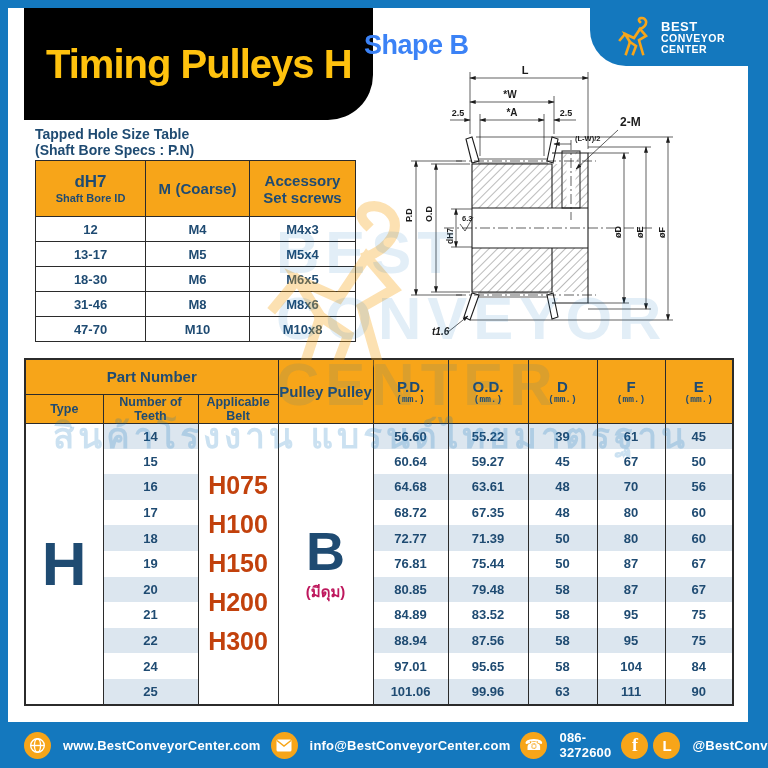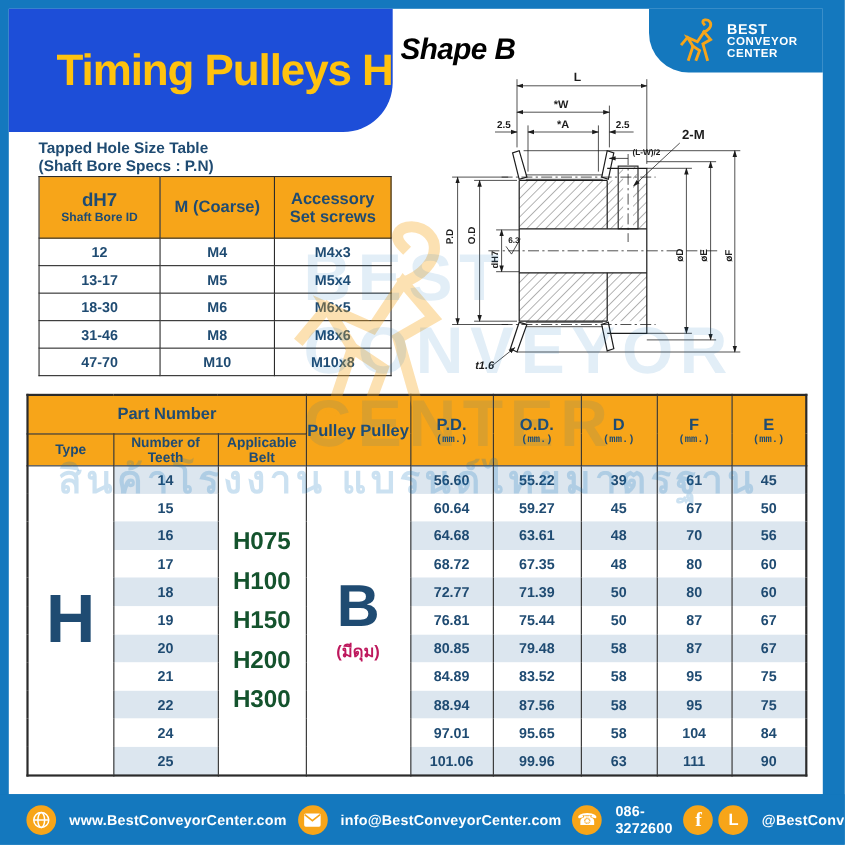--- a/index.html
+++ b/index.html
@@ -9,31 +9,31 @@
     background:#1478BE;
     font-family:"Liberation Sans", sans-serif;
     overflow:hidden;
   }
   .page {
     position:absolute; left:8px; top:8px; width:740px; height:714px;
     background:#ffffff;
   }
   
   .title-box {
-    position:absolute; left:0; top:0; width:349px; height:112px;
-    background:#1d4ed8; border-radius:0 0 45px 0;
-    display:flex; align-items:center; padding-left:22px; z-index:2;justify-content:flex-end;
+    position:absolute; left:16px; top:0; width:349px; height:112px;
+    background:#000000; border-radius:0 0 45px 0;
+    display:flex; align-items:center; padding-left:22px; z-index:2;
   }
   .title-box h1 {
     color:#FFC20E; font-size:40px; font-weight:800; letter-spacing:-1px;
     white-space:nowrap;
   }
   .shape-label {
     position:absolute; left:356px; top:22px; font-size:27px; font-weight:800;
-    color:#000000; letter-spacing:-0.5px; z-index:2;font-style:italic;
+    color:#3b82f6; letter-spacing:-0.5px; z-index:2;
   }
   .logo-box {
     position:absolute; left:582px; top:0; width:158px; height:58px;
     background:#1478BE; border-radius:0 0 0 36px;
     display:flex; align-items:center; padding-left:26px; gap:7px; z-index:2;
   }
   .logo-text { color:#fff; font-weight:800; line-height:1.02; letter-spacing:0.5px; }
   .logo-text .l1 { font-size:13px; }
   .logo-text .l2 { font-size:10.5px; }
   .logo-text .l3 { font-size:10.5px; }
@@ -67,21 +67,21 @@
   .main-table td {
     border-left:1.5px solid #2b2b2b; border-right:1.5px solid #2b2b2b;
     border-top:none; border-bottom:none;
     text-align:center; color:#1F4B72; height:25.6px; font-size:13px; font-weight:700;
   }
   .main-table { border:2px solid #2b2b2b; }
   .main-table td.stripe { background:#DCE6EF; }
   .main-table td.type-cell { font-size:62px; font-weight:800; background:#fff; }
   .main-table td.belt-cell { background:#fff; vertical-align:middle; }
   .belts { display:flex; flex-direction:column; justify-content:center; gap:14px; height:100%; }
-  .belts div { font-size:22px; font-weight:800; color:#14532d; line-height:1; }
+  .belts div { font-size:25px; font-weight:800; color:#c2410c; line-height:1; }
   .main-table td.shape-cell { background:#fff; }
   .shape-big { font-size:54px; font-weight:800; color:#1F4B72; line-height:1; }
   .shape-note { font-size:15px; font-weight:800; color:#be185d; margin-top:2px; }
   
   .diagram { position:absolute; left:384px; top:40px; z-index:1; }
   .dline { stroke:#1c1c1c; stroke-width:1.1; fill:none; }
   .thin  { stroke:#1c1c1c; stroke-width:0.7; fill:none; }
   .dashdot { stroke:#1c1c1c; stroke-width:0.7; fill:none; stroke-dasharray:10 3 2 3; }
   .dtext { font-family:"Liberation Sans",sans-serif; font-weight:700; fill:#1c1c1c; }
   

